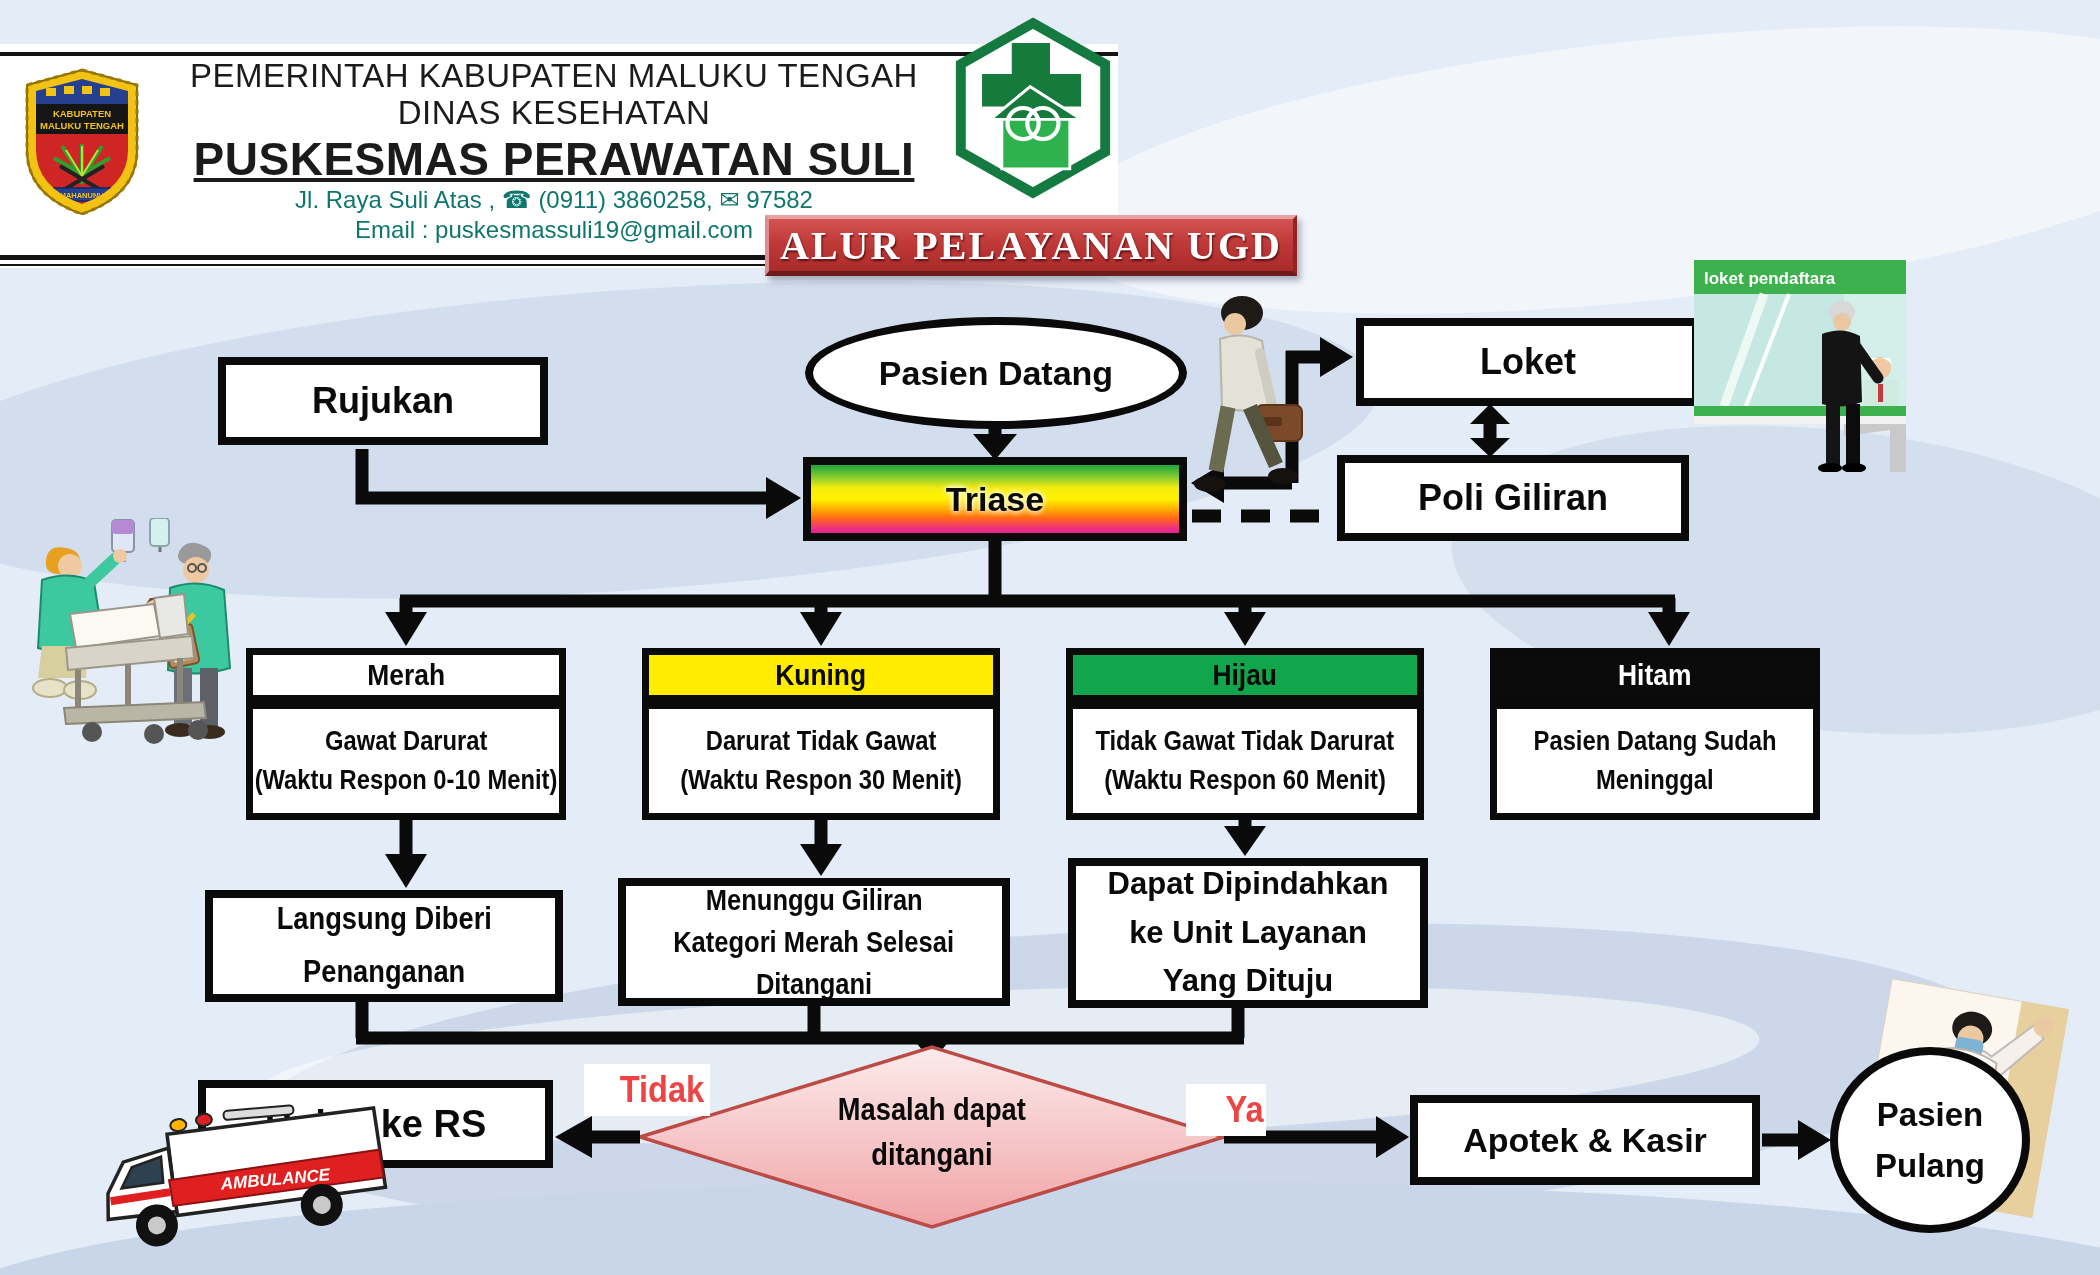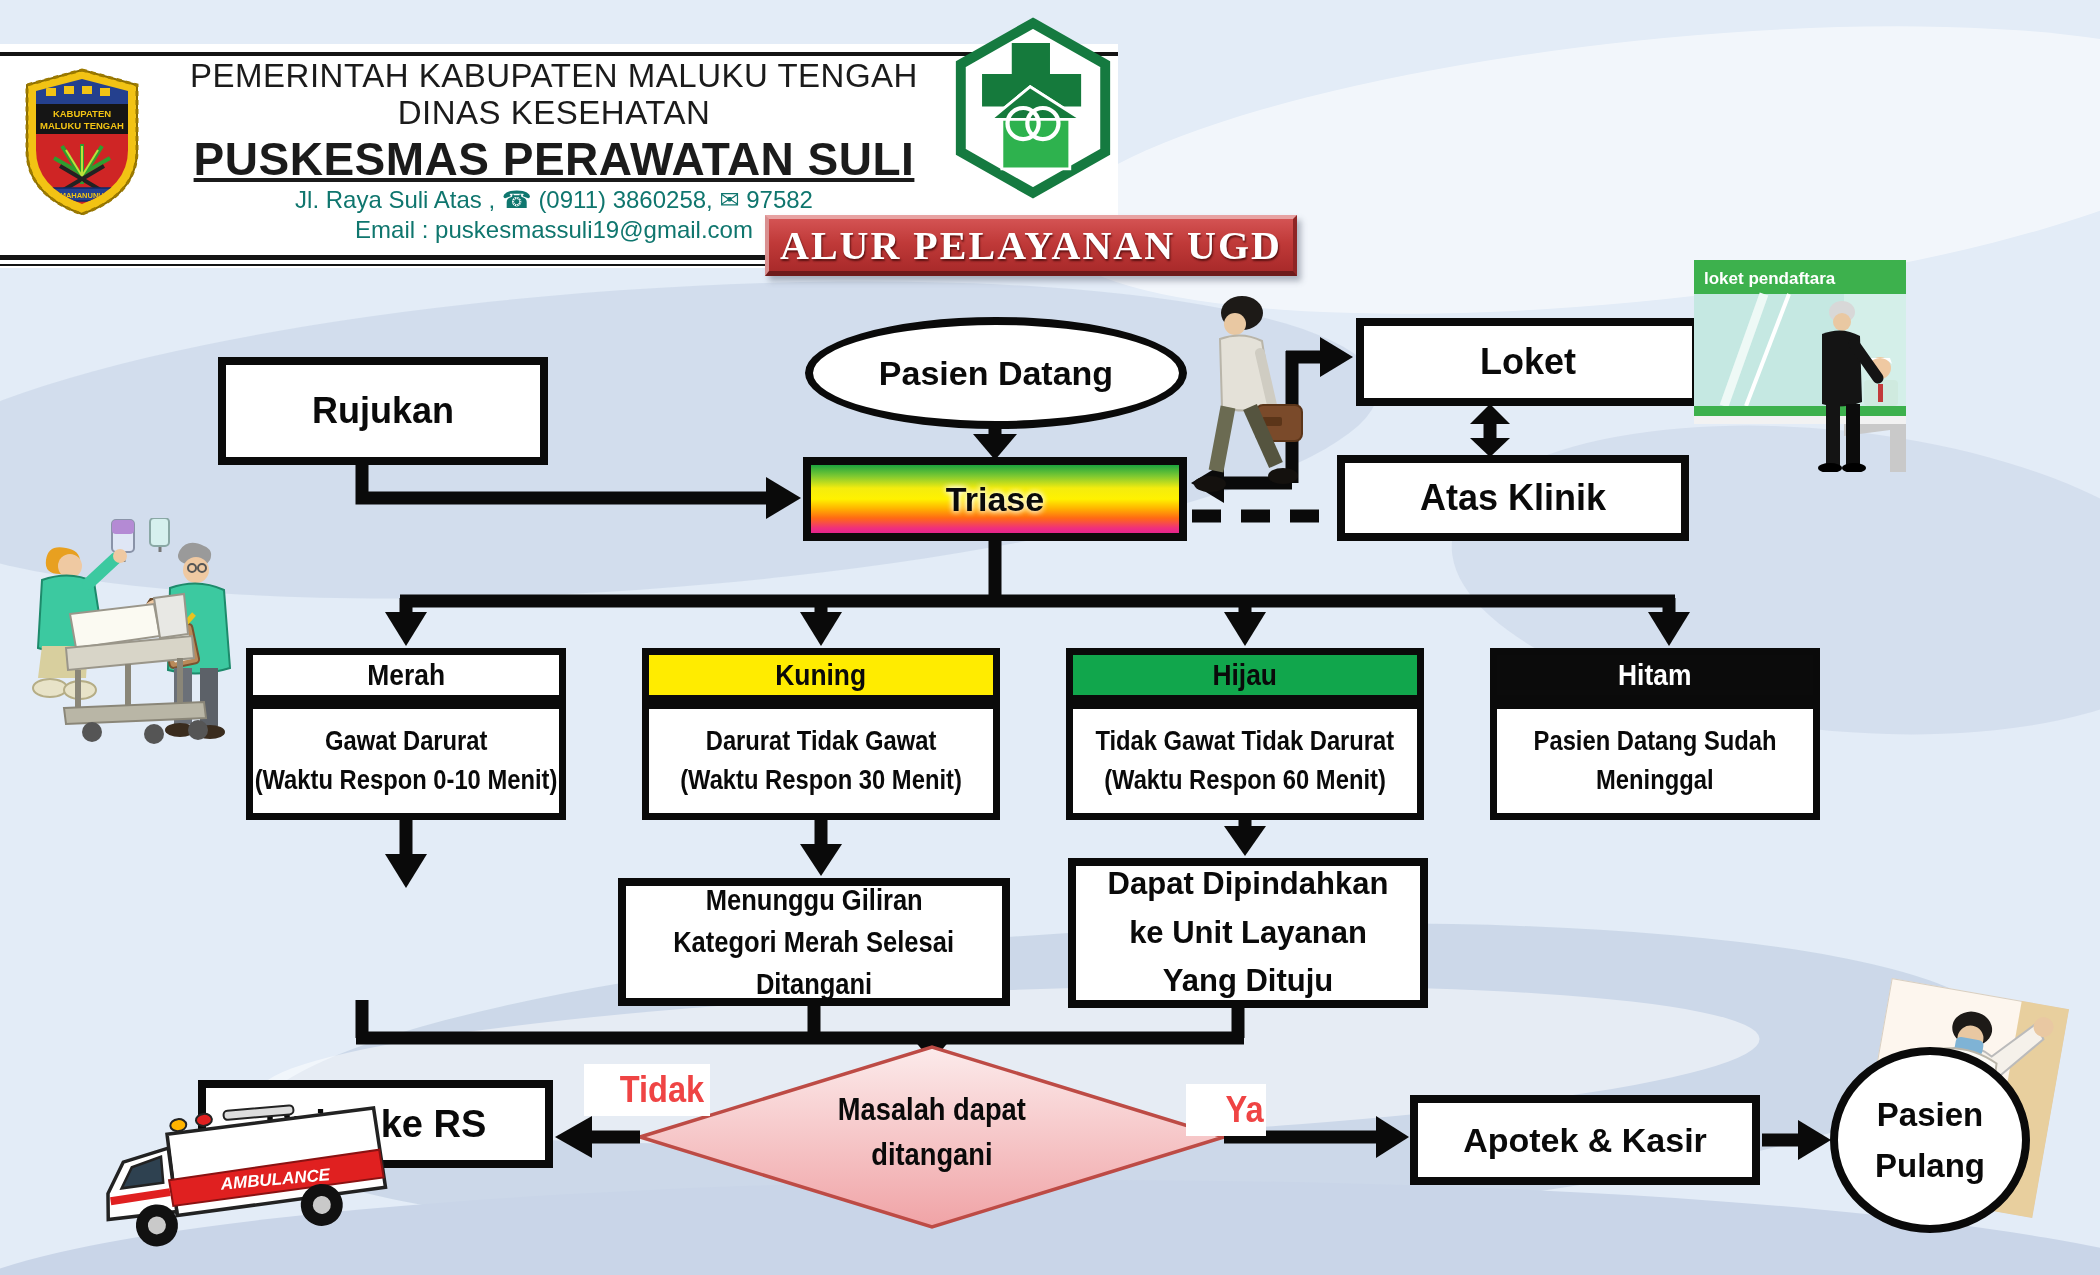--- a/index.html
+++ b/index.html
@@ -46,21 +46,21 @@
   .node{
     position:absolute;background:#fff;border:8px solid #0a0a0a;box-sizing:border-box;
     display:flex;align-items:center;justify-content:center;z-index:2;
     font-weight:bold;color:#0a0a0a;text-align:center;
   }
   .ellipse{border-radius:50%;}
   .cond{display:inline-block;transform:scaleX(.88);transform-origin:center;white-space:nowrap;}
   .cat{border-width:7px;flex-direction:column;line-height:1.45;}
   .lines{display:flex;flex-direction:column;align-items:center;justify-content:center;}
 
-  #node-rujukan{left:218px;top:357px;width:330px;height:108px;font-size:36px;}
+  #node-rujukan{left:218px;top:357px;width:330px;height:88px;font-size:36px;}
   #node-pasien-datang{left:805px;top:317px;width:382px;height:112px;font-size:34px;}
   #node-loket{left:1356px;top:318px;width:344px;height:88px;font-size:36px;}
   #node-poli{left:1337px;top:455px;width:352px;height:86px;font-size:36px;}
   #node-triase{
     left:803px;top:457px;width:384px;height:84px;font-size:34px;
     background:linear-gradient(180deg,#1ea53e 0%,#7cc832 16%,#f4ec0e 34%,#fff200 50%,#ffb300 64%,#ff6a14 78%,#ef2f7e 93%,#e3238c 100%);
     text-shadow:0 0 6px #fff,0 0 6px #fff;
   }
   #node-rujuk-rs{left:198px;top:1080px;width:355px;height:88px;font-size:38px;}
   #node-apotek{left:1410px;top:1095px;width:350px;height:90px;font-size:34px;}
@@ -245,21 +245,21 @@
 
   <div id="node-pasien-datang" class="node ellipse">
     <span>Pasien Datang</span>
   </div>
 
   <div id="node-loket" class="node">
     <span>Loket</span>
   </div>
 
   <div id="node-poli" class="node">
-    <span>Atas Klinik</span>
+    <span>Poli Giliran</span>
   </div>
 
   <div id="node-triase" class="node">
     <span>Triase</span>
   </div>
 
   <div class="node cat cat-head c1" style="background-color: #ffffff;">
     <span class="cond" style="color: rgb(10, 10, 10);">Merah</span>
   </div>
   <div class="node cat cat-body c1">
@@ -284,20 +284,24 @@
   </div>
 
   <div class="node cat cat-head c4" style="background-color: rgb(11, 11, 11);">
     <span class="cond" style="color: rgb(255, 255, 255);">Hitam</span>
   </div>
   <div class="node cat cat-body c4">
     <span class="cond">Pasien Datang Sudah</span>
     <span class="cond">Meninggal</span>
   </div>
 
+  <div id="act-merah" class="node lines">
+    <span class="cond">Langsung Diberi</span>
+    <span class="cond">Penanganan</span>
+  </div>
   <div id="act-kuning" class="node lines">
     <span class="cond">Menunggu Giliran</span>
     <span class="cond">Kategori Merah Selesai</span>
     <span class="cond">Ditangani</span>
   </div>
   <div id="act-hijau" class="node lines">
     <span>Dapat Dipindahkan</span>
     <span>ke Unit Layanan</span>
     <span>Yang Dituju</span>
   </div>

